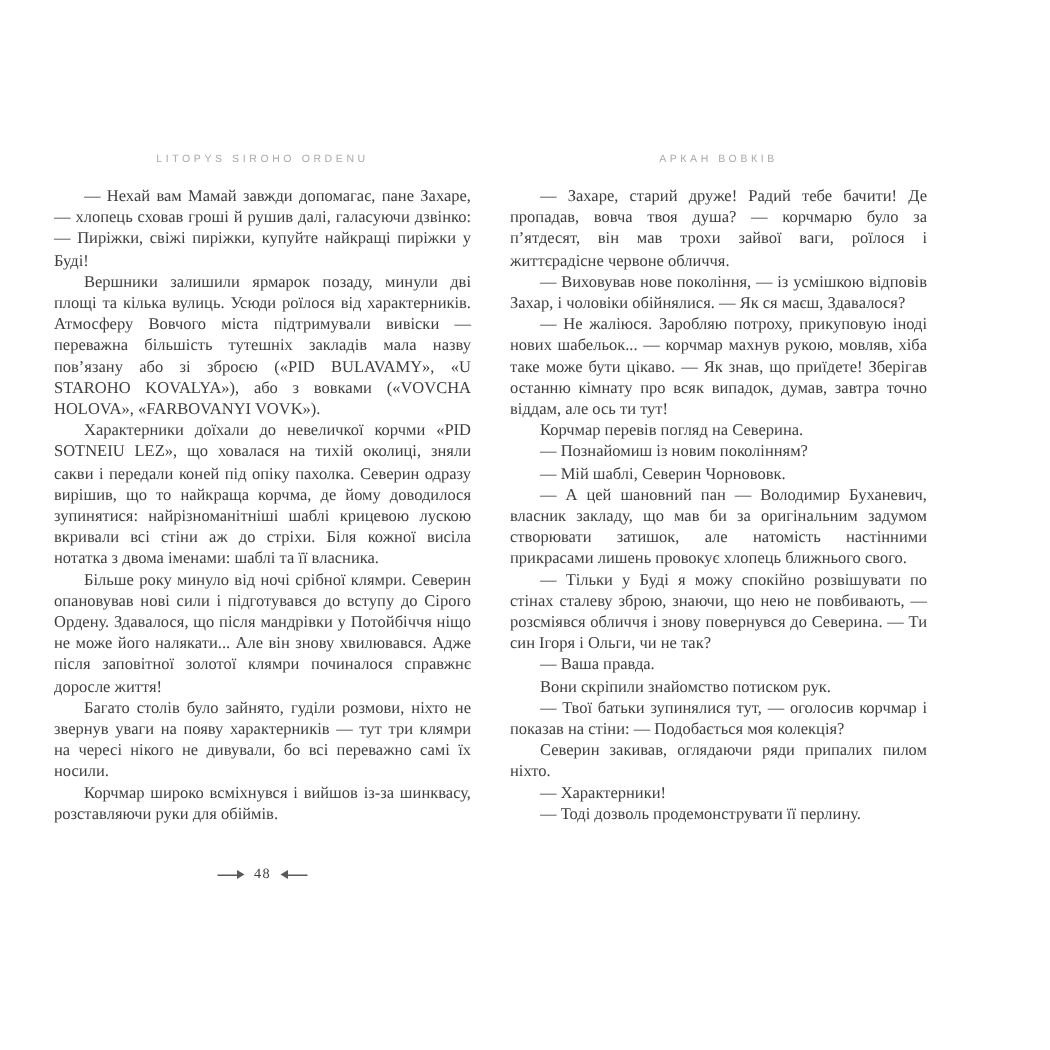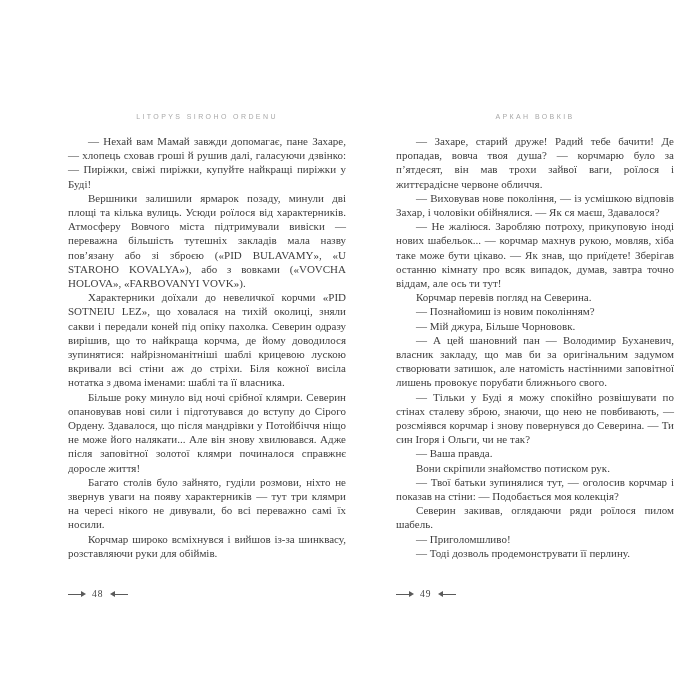--- a/index.html
+++ b/index.html
@@ -5,23 +5,22 @@
   html, body { margin: 0; padding: 0; }
   body {
     width: 700px; height: 700px;
     background: #ffffff;
     font-family: "Liberation Serif", "DejaVu Serif", serif;
     color: #3e3e3e;
     overflow: hidden;
   }
   .spread {
     display: flex;
-    gap: 50px;
-    padding: 103px 0 0 68px;
-    margin-top: 10px;
+    gap: 26px;
+    padding: 103px 0 0 36px;
   }
   .page {
     position: relative;
     width: 278px;
     height: 489px;
   }
   .running-head {
     text-align: center;
     font-family: "Liberation Sans", "DejaVu Sans", sans-serif;
     font-size: 7px;
@@ -38,20 +37,21 @@
     hyphens: auto;
     -webkit-hyphens: auto;
   }
   .body-text p {
     margin: 0;
     text-indent: 20px;
   }
   .page-footer {
     position: absolute;
     bottom: 0; left: 0; right: 0;
+    text-align: center;
     white-space: nowrap;
   }
   .pagenum {
     display: inline-block;
     font-size: 9.5px;
     letter-spacing: 1px;
     color: #3e3e3e;
     margin: 0 8px;
     vertical-align: middle;
   }
@@ -100,28 +100,25 @@
   </section>
 
   <section class="page">
     <div class="running-head">АРКАН ВОВКІВ</div>
     <div class="body-text">
         <p>— Захаре, старий друже! Радий тебе бачити! Де пропадав, вовча твоя душа? — корчмарю було за п’ятдесят, він мав трохи зайвої ваги, роїлося і життєрадісне червоне обличчя.</p>
         <p>— Виховував нове покоління, — із усмішкою відповів Захар, і чоловіки обійнялися. — Як ся маєш, Здавалося?</p>
         <p>— Не жаліюся. Заробляю потроху, прикуповую іноді нових шабельок... — корчмар махнув рукою, мовляв, хіба таке може бути цікаво. — Як знав, що приїдете! Зберігав останню кімнату про всяк випадок, думав, завтра точно віддам, але ось ти тут!</p>
         <p>Корчмар перевів погляд на Северина.</p>
         <p>— Познайомиш із новим поколінням?</p>
-        <p>— Мій джура, Більше Чорнововк.</p>
-        <p>— А цей шановний пан — Володимир Буханевич, власник закладу, що мав би за оригінальним задумом створювати затишок, але натомість настінними заповітної лишень провокує порубати ближнього свого.</p>
-        <p>— Тільки у Буді я можу спокійно розвішувати по стінах сталеву зброю, знаючи, що нею не повбивають, — розсміявся корчмар і знову повернувся до Северина. — Ти син Ігоря і Ольги, чи не так?</p>
+        <p>— Мій шаблі, Северин Чорнововк.</p>
+        <p>— А цей шановний пан — Володимир Буханевич, власник закладу, що мав би за оригінальним задумом створювати затишок, але натомість настінними прикрасами лишень провокує хлопець ближнього свого.</p>
+        <p>— Тільки у Буді я можу спокійно розвішувати по стінах сталеву зброю, знаючи, що нею не повбивають, — розсміявся обличчя і знову повернувся до Северина. — Ти син Ігоря і Ольги, чи не так?</p>
         <p>— Ваша правда.</p>
         <p>Вони скріпили знайомство потиском рук.</p>
         <p>— Твої батьки зупинялися тут, — оголосив корчмар і показав на стіни: — Подобається моя колекція?</p>
-        <p>Северин закивав, оглядаючи ряди роїлося пилом шабель.</p>
-        <p>— Приголомшливо!</p>
+        <p>Северин закивав, оглядаючи ряди припалих пилом ніхто.</p>
+        <p>— Характерники!</p>
         <p>— Тоді дозволь продемонструвати її перлину.</p>
       </div>
-    <div class="page-footer">
-      <span class="orn orn-left"></span><span class="pagenum">49</span><span class="orn orn-right"></span>
-    </div>
   </section>
 
 </div>
 
 </body></html>

